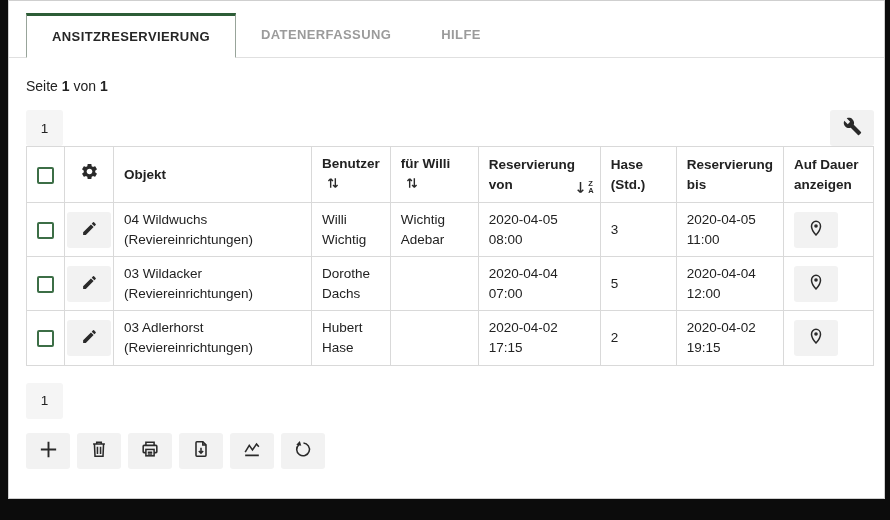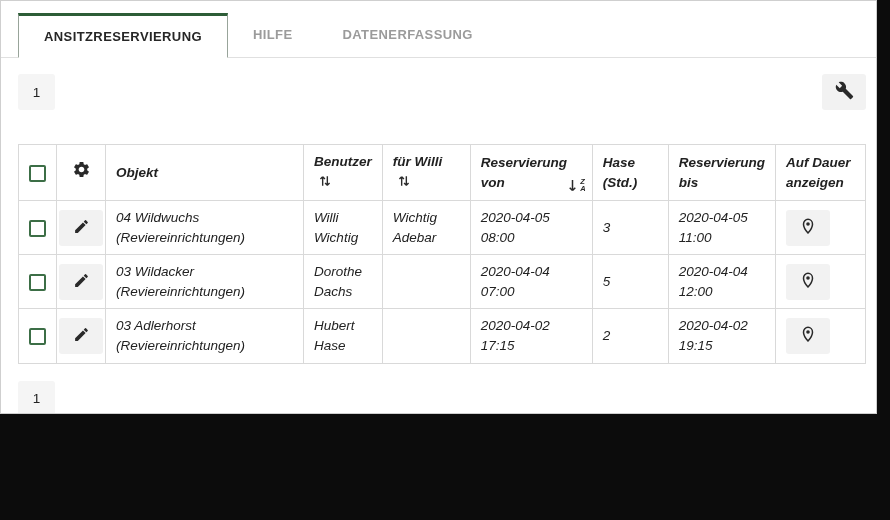--- a/index.html
+++ b/index.html
@@ -8,22 +8,22 @@
     font-family: "Liberation Sans", sans-serif;
     background:#fff;
   }
   .frame {
     position:relative;
     width:890px; height:520px;
     background:#0c0c0c;
     overflow:hidden;
   }
   .page {
-    position:absolute; top:0; left:0;
-    width:877px; height:414px;
+    position:absolute; top:0; left:8px;
+    width:877px; height:499px;
     background:#fff;
     border:1px solid #cfcfcf;
     overflow:hidden;
   }
   
   .tabs-row {
     display:flex; align-items:flex-end;
     padding-left:17px; margin-top:11px;
     border-bottom:1px solid #e0e0e0;
   }
@@ -56,24 +56,23 @@
     cursor:pointer;
   }
   .icon-btn {
     width:44px; height:36px;
     background:#f2f2f2; border:none; border-radius:3px;
     display:inline-flex; align-items:center; justify-content:center;
     cursor:pointer; padding:0;
   }
   
   table.res-table {
-    margin-top:34px;
     width:100%;
     border-collapse:collapse;
-    font-size:13.5px; color:#222;font-style:italic;
+    font-size:13.5px; color:#222;
   }
   .res-table th, .res-table td {
     border:1px solid #d9d9d9;
     padding:7px 10px;
     text-align:left; vertical-align:middle;
     line-height:1.45;
   }
   .res-table th { font-weight:bold; }
   .res-table .narrow { padding:7px 2px; text-align:center; }
   .res-table th.rel { position:relative; }
@@ -101,29 +100,35 @@
 <body>
 
 <div class="frame">
   <div class="page">
 
     <div class="tabs-row">
       <div class="tab active">
         <span>ANSITZRESERVIERUNG</span>
       </div>
       <div class="tab inactive">
+        <span>DATENERFASSUNG</span>
+      </div>
+      <div class="tab inactive">
         <span>HILFE</span>
       </div>
-      <div class="tab inactive">
-        <span>DATENERFASSUNG</span>
-      </div>
     </div>
 
     <div class="body-pad">
 
+      <div class="page-info">
+        <span>Seite</span>
+        <b>1</b>
+        <span>von</span>
+        <b>1</b>
+      </div>
 
       <div class="controls-row">
         <button class="page-btn">1</button>
         <button class="icon-btn">
           <span>
             <svg width="19" height="19" viewBox="0 0 24 24">
                 <path fill="#2a2a2a" d="M22.7 19l-9.1-9.1c.9-2.3.4-5-1.5-6.9-2-2-5-2.4-7.4-1.3L9 6 6 9 1.6 4.7C.4 7.1.9 10.1 2.9 12.1c1.9 1.9 4.6 2.4 6.9 1.5l9.1 9.1c.4.4 1 .4 1.4 0l2.3-2.3c.5-.4.5-1.1.1-1.4z"></path>
               </svg>
           </span>
         </button>

